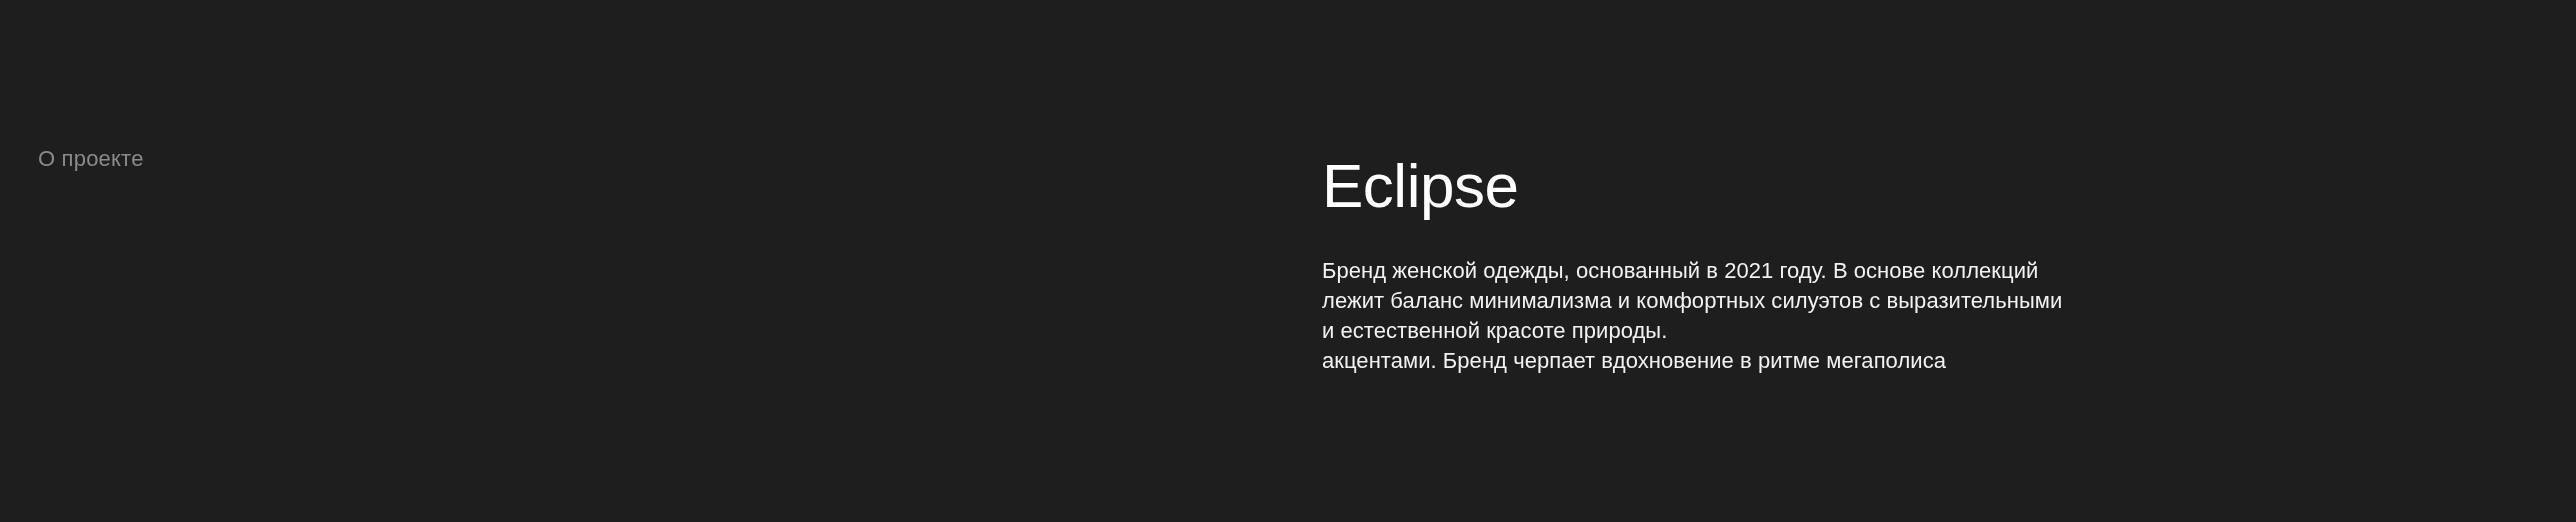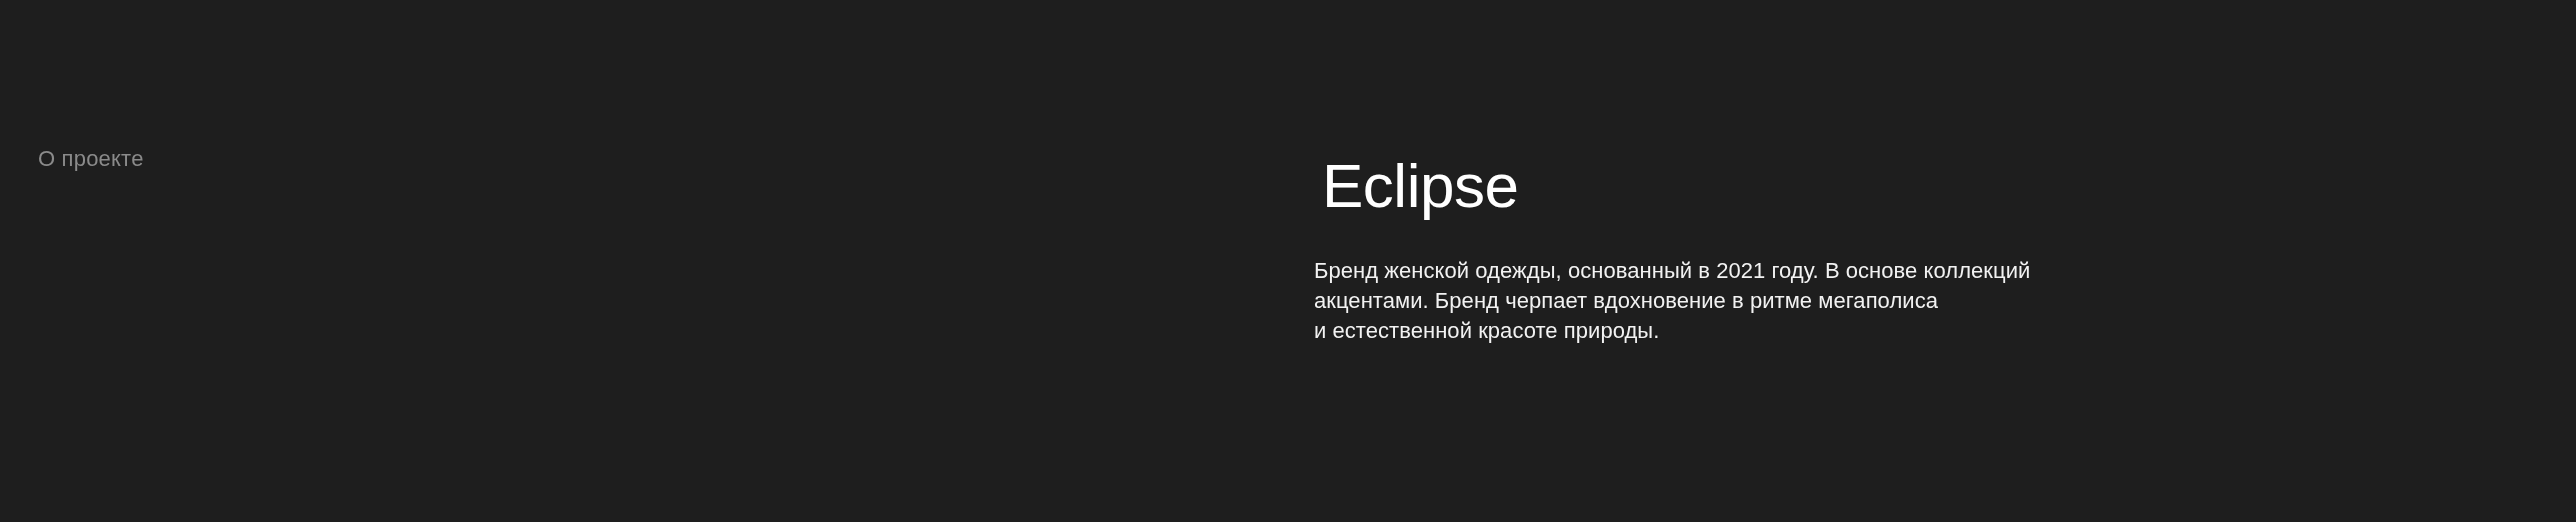--- a/index.html
+++ b/index.html
@@ -48,21 +48,21 @@
   .brand-heading {
     margin: 12px;
     font-size: 62px;
     line-height: 72px;
     font-weight: 300;
     letter-spacing: -0.5px;
     color: #ffffff;
   }
 
   .brand-description {
-    margin: 4px;
+    margin: 12px;
     padding-top: 22px;
     font-size: 22px;
     line-height: 30px;
     font-weight: 400;
     letter-spacing: 0.05px;
     color: #f2f2f2;
   }
 
   .brand-description .line {
     display: block;
@@ -75,20 +75,21 @@
 <section class="about-section">
 
   <div class="section-label">О проекте</div>
 
   <div class="content-column">
 
     <h2 class="brand-heading">Eclipse</h2>
 
     <p class="brand-description">
       <span class="line">Бренд женской одежды, основанный в 2021 году. В основе коллекций</span>
+      <span class="line">лежит баланс минимализма и комфортных силуэтов с выразительными</span>
+      <span class="line">и естественной красоте природы.</span>
       <span class="line">акцентами. Бренд черпает вдохновение в ритме мегаполиса</span>
-      <span class="line">и естественной красоте природы.</span>
     </p>
 
   </div>
 
 </section>
 
 
 </body></html>

